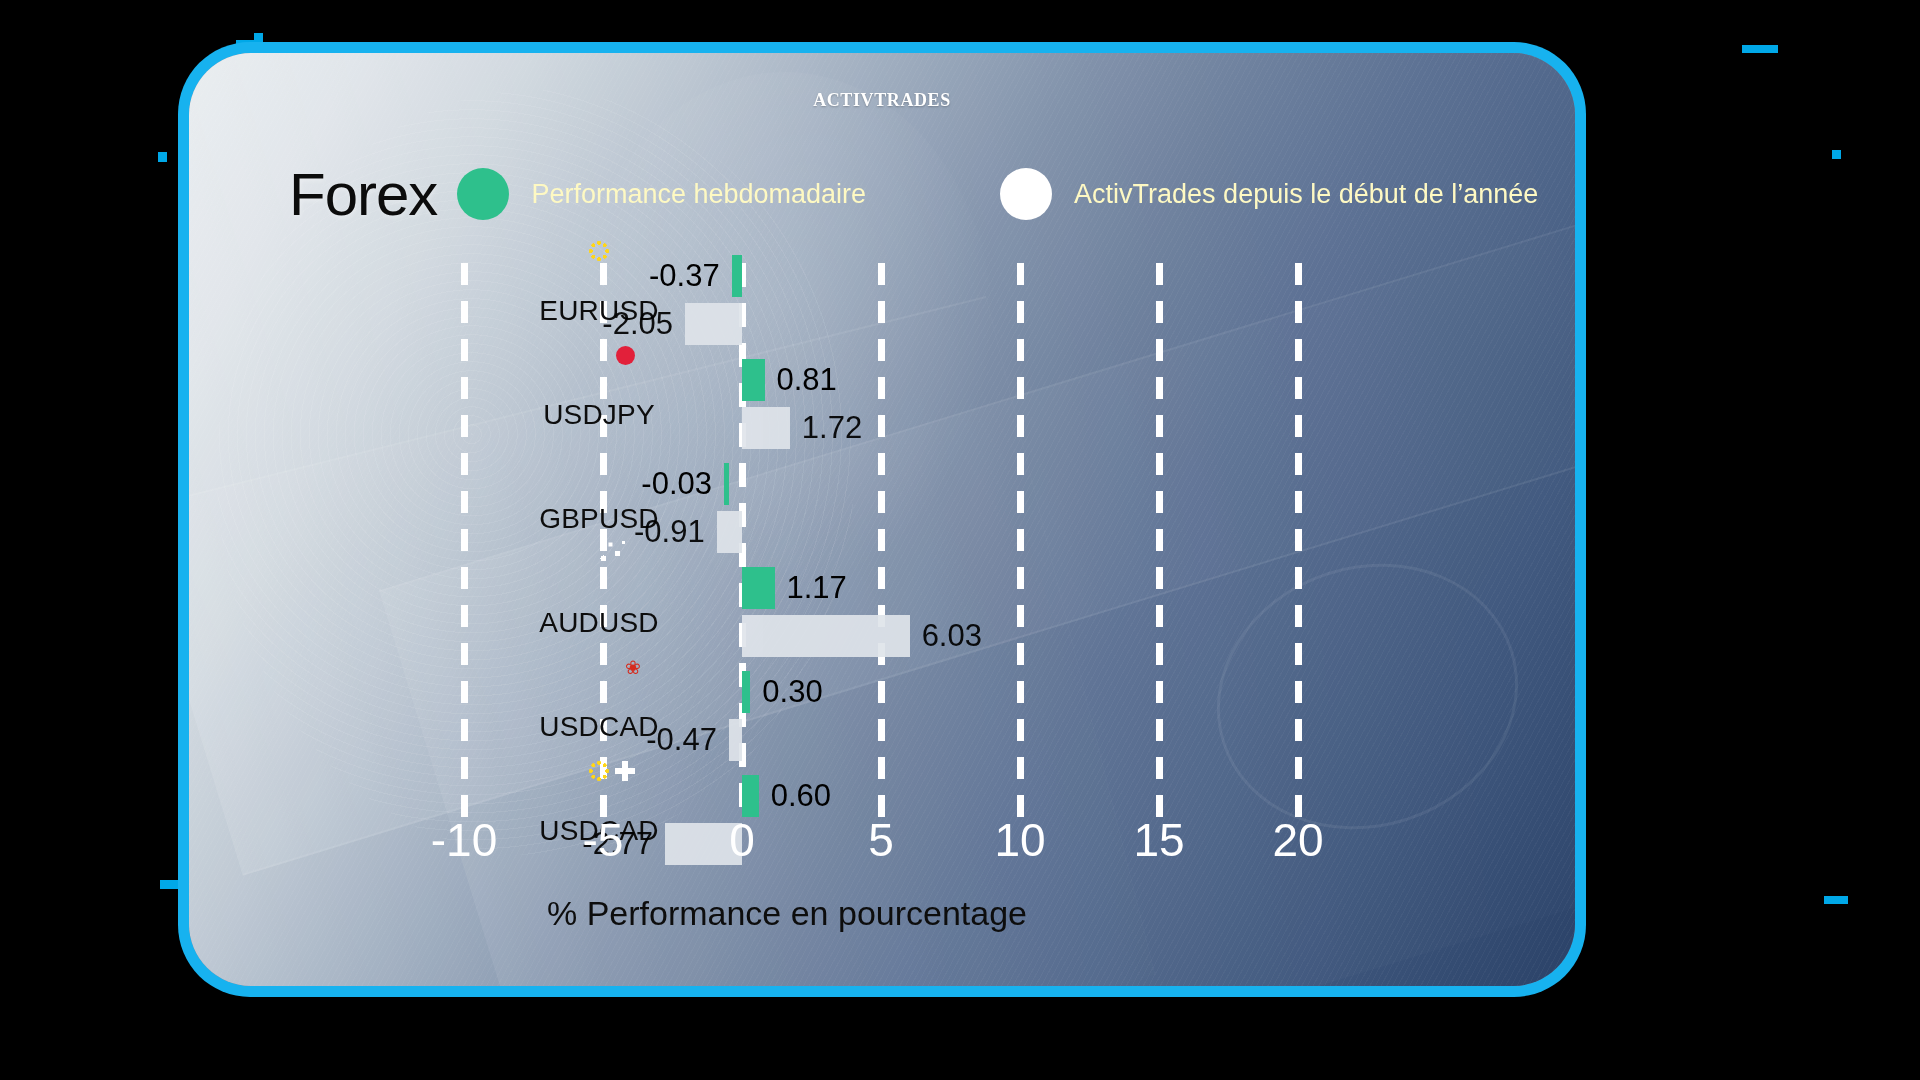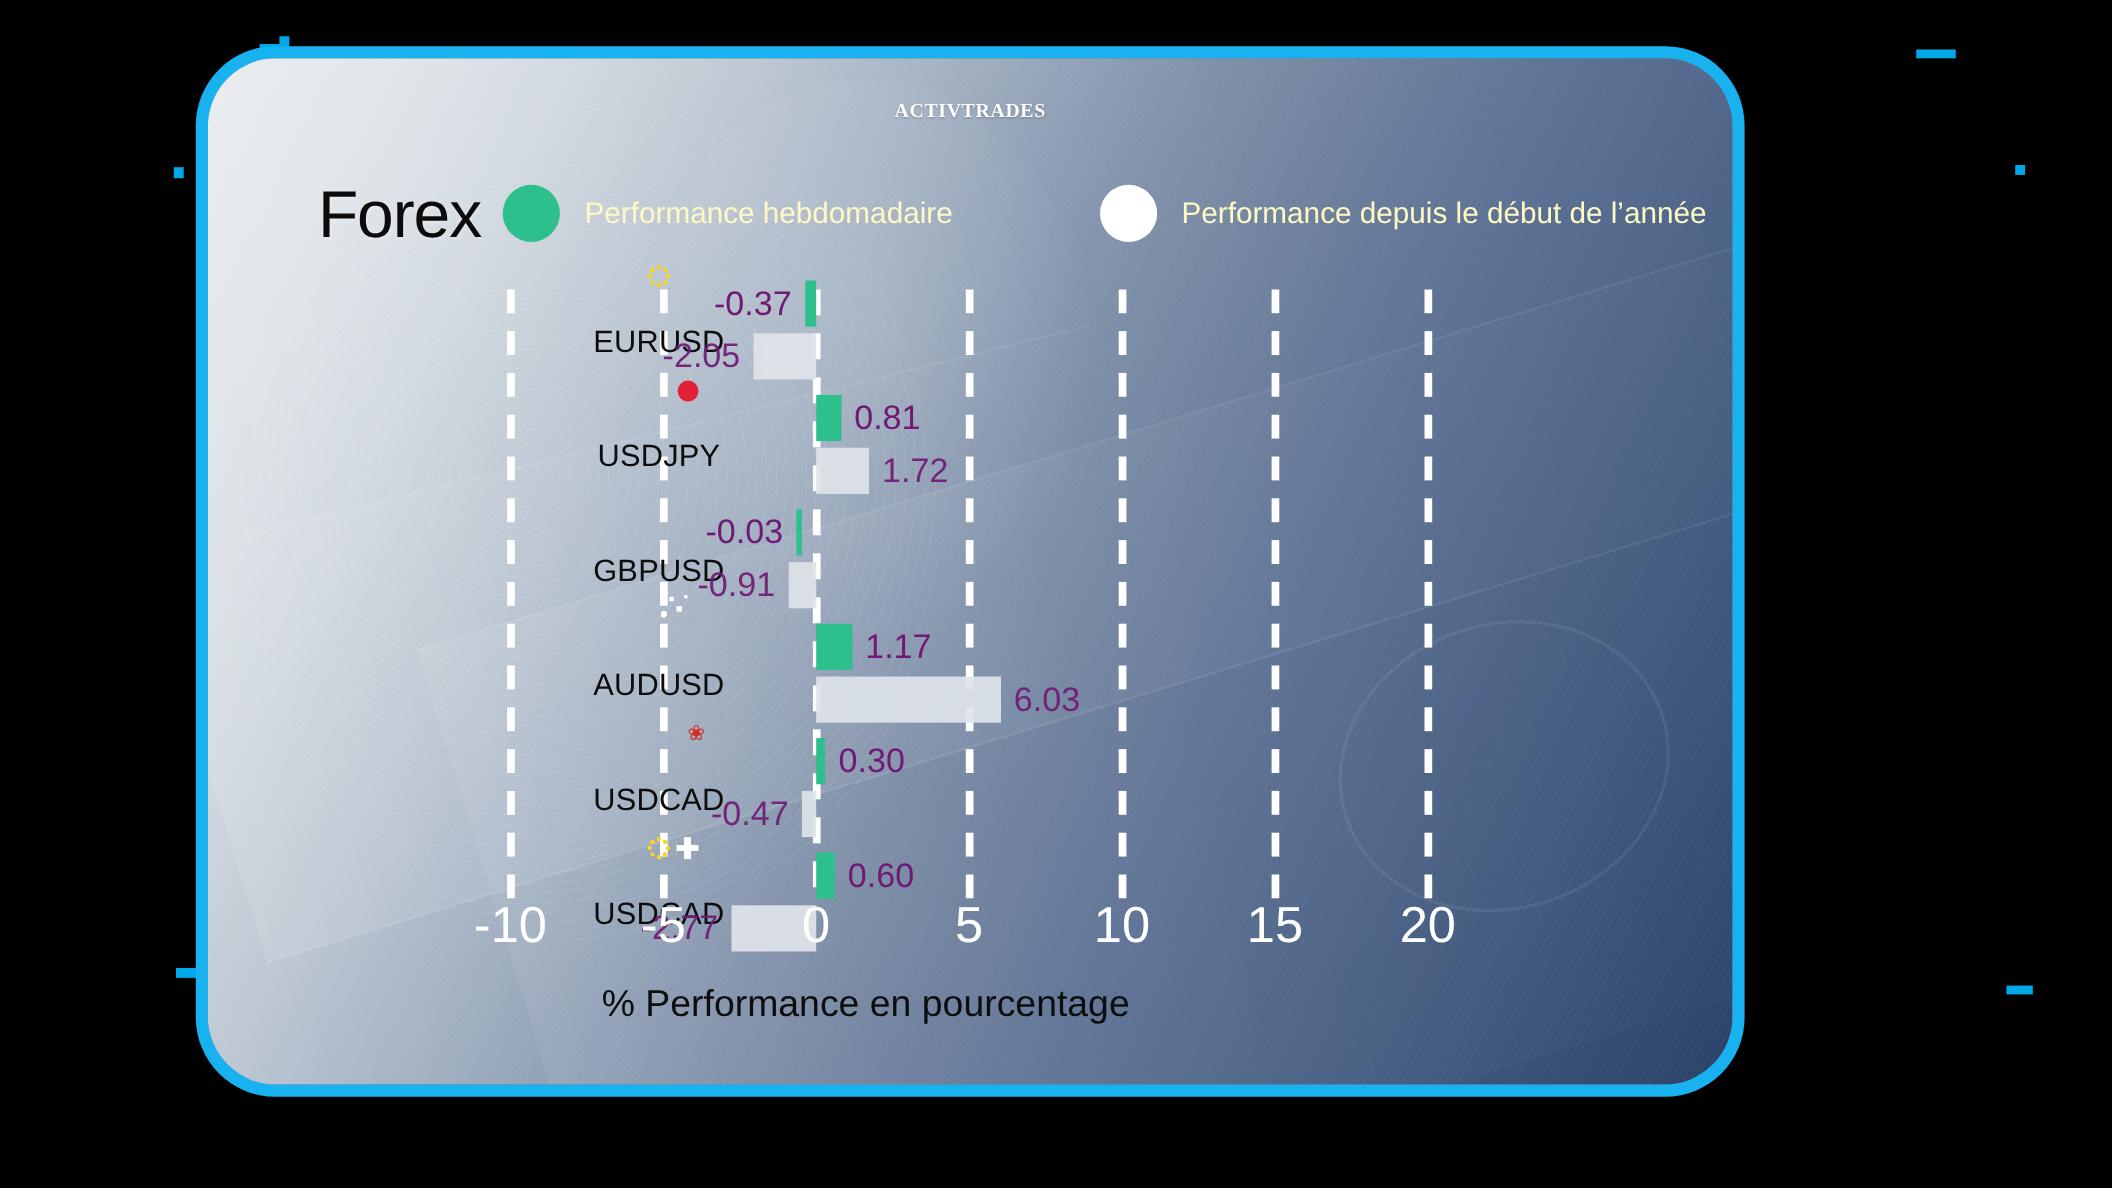--- a/index.html
+++ b/index.html
@@ -323,21 +323,21 @@
     height: 100%;
     top: 0;
   }
   .bar.weekly { background: #2ec08c; }
   .bar.ytd    { background: #dfe4ea; opacity: .92; }
   .bar-value {
     position: absolute;
     top: 50%;
     transform: translateY(-50%);
     font-size: 31px;
-    color: #701a75;
+    color: #000000;
     white-space: nowrap;
   }
   .bar-value.left  { right: 100%; margin-right: 12px; }
   .bar-value.right { left: 100%;  margin-left: 12px; }
 
   
   .xaxis { position: absolute; left: 0; bottom: 62px; width: 100%; height: 60px; }
   .xtick {
     position: absolute;
     top: 0;
@@ -388,21 +388,21 @@
       <div class="header">
         <div class="chart-title">Forex</div>
         <div class="legend">
           <div class="legend-item">
             <span class="legend-dot" style="background:#2ec08c;"></span>
             <span class="legend-label">Performance hebdomadaire</span>
           </div>
           <span class="legend-gap"></span>
           <div class="legend-item">
             <span class="legend-dot" style="background:#ffffff;"></span>
-            <span class="legend-label">Performance depuis le début de l’année</span>
+            <span class="legend-label">ActivTrades depuis le début de l’année</span>
           </div>
         </div>
       </div>
 
       <div class="plot">
         <div class="grid" id="grid">
             <div class="gridline" style="left: 271.5px;"></div>
             <div class="gridline" style="left: 410.5px;"></div>
             <div class="gridline zero" style="left: 549.5px;"></div>
             <div class="gridline" style="left: 688.5px;"></div>

